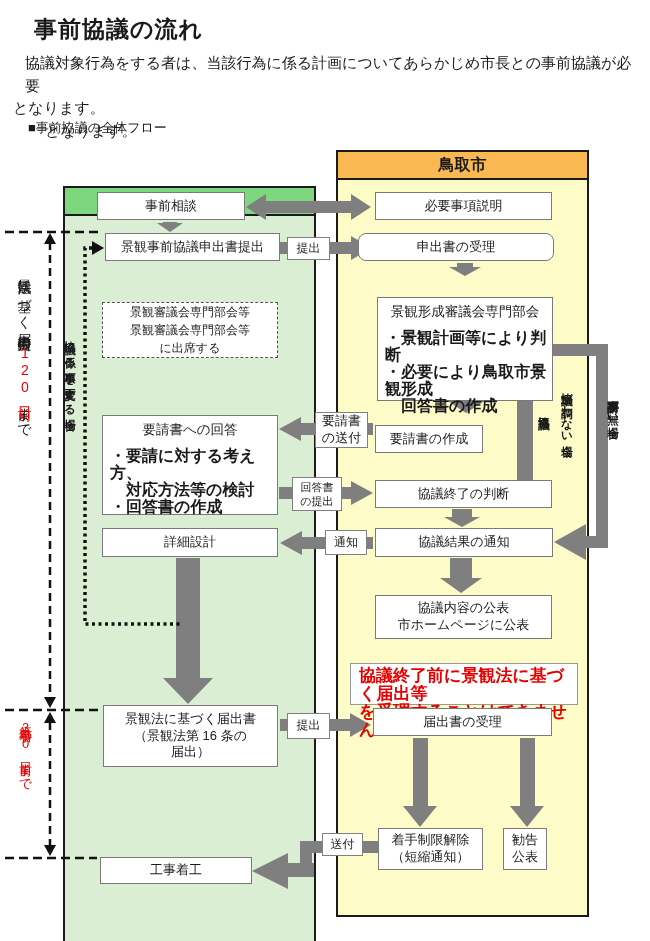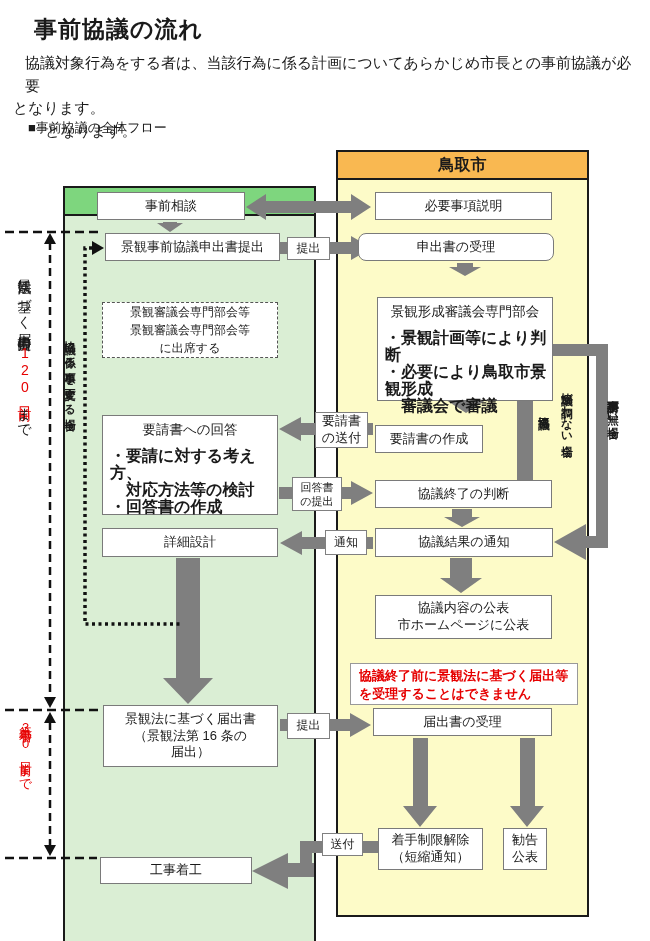--- a/index.html
+++ b/index.html
@@ -24,21 +24,21 @@
   
   .overlay{position:absolute;left:0;top:0;pointer-events:none;}
   
   .bx{position:absolute;background:#fff;border:1px solid #7a7a7a;box-sizing:border-box;
       display:flex;align-items:center;justify-content:center;flex-direction:column;
       font-size:13px;text-align:center;line-height:1.28;}
   .bx-dashed{border:1px dashed #555;font-size:12px;line-height:1.5;}
   .bx-block{display:block;padding-top:5px;}
   .bx-title{text-align:center;font-size:13.5px;}
   .bx-bullets{font-weight:bold;font-size:16px;text-align:left;padding-left:7px;line-height:17px;margin-top:9px;}
-  .bx-warning{color:var(--warning_red);font-weight:bold;font-size:13px;text-align:left;
+  .bx-warning{color:var(--warning_red);font-weight:bold;font-size:17px;text-align:left;
               align-items:flex-start;justify-content:flex-start;padding:3px 0 0 8px;line-height:18px;border:1px solid #999;}
   
   .lb{position:absolute;background:#fff;border:1px solid #808080;box-sizing:border-box;
       display:flex;align-items:center;justify-content:center;flex-direction:column;
       font-size:12px;line-height:1.3;text-align:center;}
   
   .vt{position:absolute;writing-mode:vertical-rl;text-orientation:upright;white-space:nowrap;}
   .vt-120{left:16px;top:268px;font-size:14px;letter-spacing:1px;}
   .vt-30{left:16px;top:716px;font-size:13px;letter-spacing:1px;color:var(--warning_red);}
   .vt-change{left:62px;top:332px;font-size:11.5px;font-weight:bold;letter-spacing:1px;}
@@ -126,21 +126,21 @@
   </div>
   <div class="bx" style="left:100px;top:857px;width:152px;height:27px;">工事着工</div>
 
   <div class="bx" style="left:375px;top:192px;width:177px;height:28px;">必要事項説明</div>
   <div class="bx" style="left:358px;top:233px;width:196px;height:28px;border-radius:8px;">申出書の受理</div>
   <div class="bx bx-block" style="left:377px;top:277px;width:176px;height:104px;margin-top:20px;">
     <div class="bx-title">景観形成審議会専門部会</div>
     <div class="bx-bullets">
       <div>・景観計画等により判断</div>
       <div>・必要により鳥取市景観形成</div>
-      <div>　審議会で審議</div>
+      <div>　回答書の作成</div>
     </div>
   </div>
   <div class="bx" style="left:375px;top:415px;width:108px;height:28px;margin-top:10px;">要請書の作成</div>
   <div class="bx" style="left:375px;top:480px;width:177px;height:28px;">協議終了の判断</div>
   <div class="bx" style="left:375px;top:528px;width:178px;height:29px;">協議結果の通知</div>
   <div class="bx" style="left:375px;top:595px;width:177px;height:44px;">
     <div>協議内容の公表</div>
     <div>市ホームページに公表</div>
   </div>
   <div class="bx bx-warning" style="left:350px;top:663px;width:228px;height:42px;">

